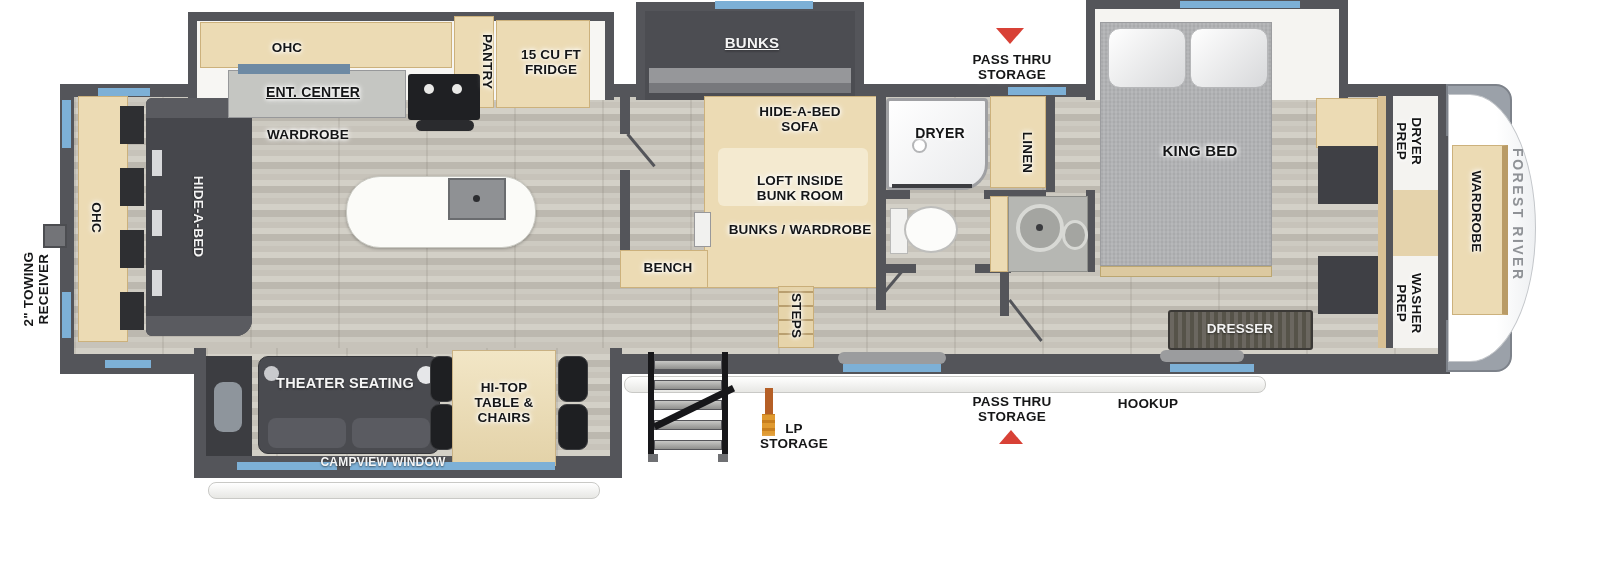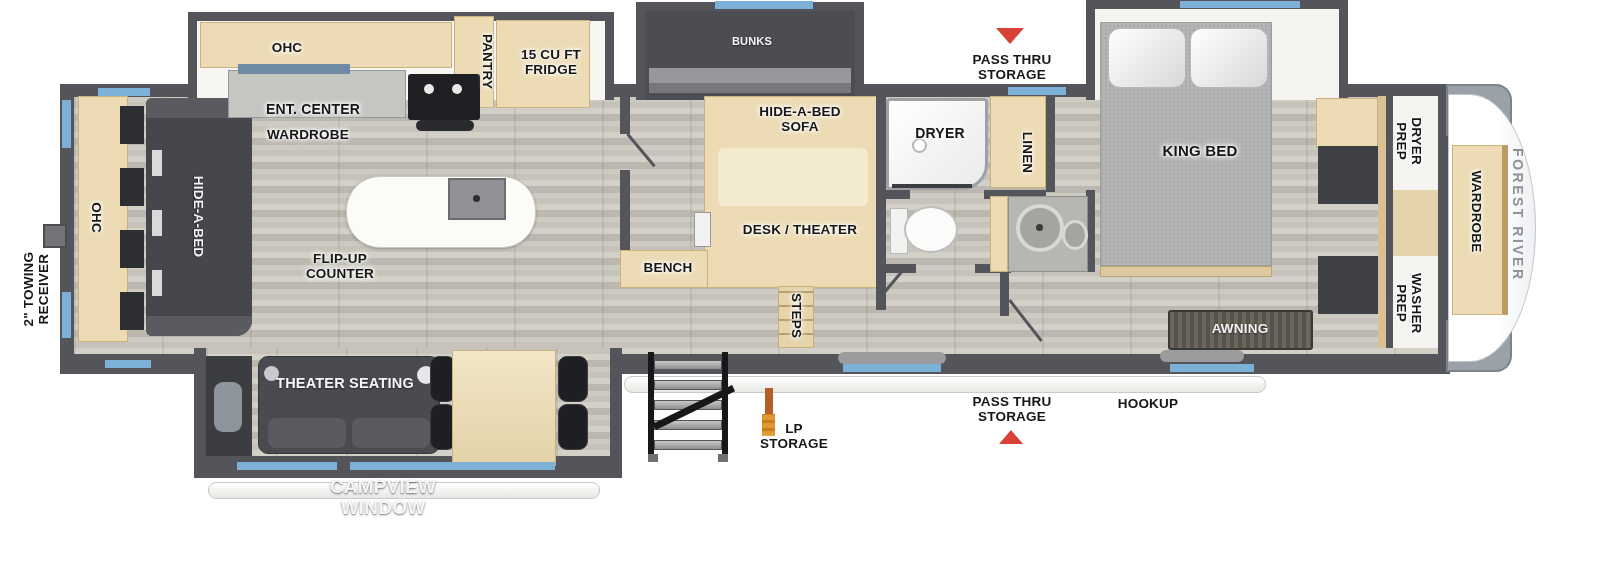--- a/index.html
+++ b/index.html
@@ -172,46 +172,49 @@
   <div class="blue" style="left:1180px;top:1px;width:120px;height:7px;"></div>
 
   <div class="tri" style="left:996px;top:28px;border-left:14px solid transparent;border-right:14px solid transparent;border-top:16px solid #d84136;"></div>
   <div class="tri" style="left:999px;top:430px;border-left:12px solid transparent;border-right:12px solid transparent;border-bottom:14px solid #d84136;"></div>
 
   <div class="lbl vm90" style="left:-24px;top:274px;width:120px;">2" TOWING
 RECEIVER</div>
   <div class="lbl v90" style="left:66px;top:210px;width:60px;">OHC</div>
   <div class="lbl lblw v90" style="left:138px;top:209px;width:120px;">HIDE-A-BED</div>
   <div class="lbl" style="left:237px;top:40px;width:100px;">OHC</div>
-  <div class="lbl" style="left:238px;top:102px;width:150px;font-size:14px;">ENT. CENTER</div>
+  <div class="lbl" style="left:238px;top:85px;width:150px;font-size:14px;text-decoration:underline;">ENT. CENTER</div>
   <div class="lbl v90" style="left:452px;top:54px;width:70px;">PANTRY</div>
   <div class="lbl" style="left:501px;top:47px;width:100px;">15 CU FT
 FRIDGE</div>
   <div class="lbl" style="left:248px;top:127px;width:120px;">WARDROBE</div>
-  <div class="lbl" style="left:270px;top:251px;width:140px;">FLIP-UP
-COUNTER</div>
-  <div class="lbl lblw" style="left:692px;top:35px;width:120px;font-size:11px;">BUNKS</div>
+  <div class="lbl lblw" style="left:692px;top:35px;width:120px;font-size:15px;text-decoration:underline;">BUNKS</div>
   <div class="lbl" style="left:952px;top:52px;width:120px;">PASS THRU
 STORAGE</div>
   <div class="lbl" style="left:730px;top:104px;width:140px;">HIDE-A-BED
 SOFA</div>
-  <div class="lbl" style="left:710px;top:222px;width:180px;">DESK / THEATER</div>
+  <div class="lbl" style="left:730px;top:173px;width:140px;">LOFT INSIDE
+BUNK ROOM</div>
+  <div class="lbl" style="left:710px;top:222px;width:180px;">BUNKS / WARDROBE</div>
   <div class="lbl" style="left:618px;top:260px;width:100px;">BENCH</div>
   <div class="lbl v90" style="left:766px;top:308px;width:60px;">STEPS</div>
   <div class="lbl" style="left:890px;top:126px;width:100px;font-size:14px;">DRYER</div>
   <div class="lbl v90" style="left:997px;top:145px;width:60px;">LINEN</div>
   <div class="lbl" style="left:1140px;top:143px;width:120px;font-size:15px;text-align:center;">KING BED</div>
-  <div class="lbl lblw" style="left:1180px;top:321px;width:120px;">AWNING</div>
+  <div class="lbl lblw" style="left:1180px;top:321px;width:120px;">DRESSER</div>
   <div class="lbl v90" style="left:1379px;top:126px;width:60px;">DRYER
 PREP</div>
   <div class="lbl v90" style="left:1379px;top:288px;width:60px;">WASHER
 PREP</div>
   <div class="lbl v90" style="left:1426px;top:204px;width:100px;">WARDROBE</div>
   <div class="lbl v90" style="left:1432px;top:207px;width:170px;color:#8f9296;text-shadow:none;letter-spacing:2.5px;font-size:14px;">FOREST RIVER</div>
   <div class="lbl lblw" style="left:275px;top:375px;width:140px;font-size:14.5px;text-align:center;">THEATER SEATING</div>
-  <div class="lbl lblw" style="left:293px;top:476px;width:180px;font-size:19px;">CAMPVIEW WINDOW</div>
+  <div class="lbl" style="left:454px;top:380px;width:100px;">HI-TOP
+TABLE &amp;
+CHAIRS</div>
+  <div class="lbl lblw" style="left:293px;top:456px;width:180px;font-size:12px;">CAMPVIEW WINDOW</div>
   <div class="lbl" style="left:744px;top:421px;width:100px;">LP
 STORAGE</div>
   <div class="lbl" style="left:952px;top:394px;width:120px;">PASS THRU
 STORAGE</div>
   <div class="lbl" style="left:1098px;top:396px;width:100px;">HOOKUP</div>
 
 </div>
 
 </body></html>

